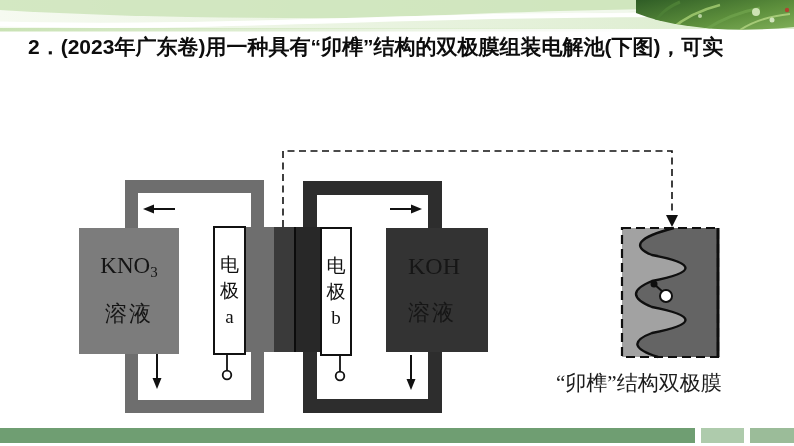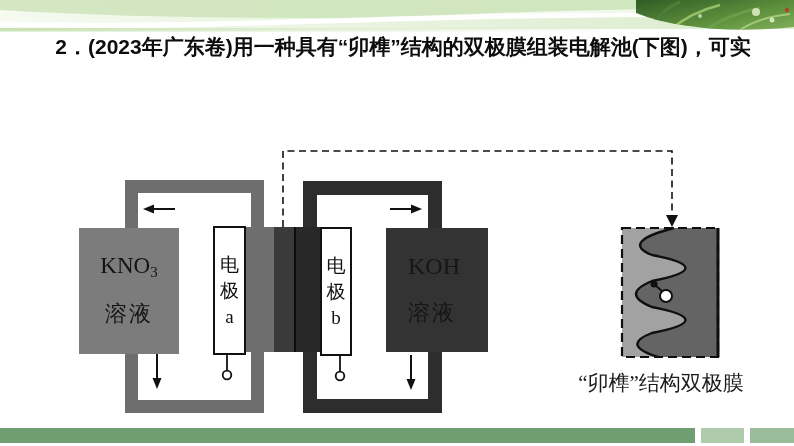--- a/index.html
+++ b/index.html
@@ -5,21 +5,21 @@
   html,body{margin:0;padding:0;background:#fff;}
   .stage{position:relative;width:794px;height:446px;background:#ffffff;overflow:hidden;
          font-family:"Liberation Sans",sans-serif;}
   .abs{position:absolute;}
 
   
   .banner{left:0;top:0;width:794px;height:34px;}
 
   
   .question{left:28px;top:27px;width:750px;color:#0d0d0d;}
-  .q-line{height:40px;line-height:40px;font-size:21px;font-weight:600;white-space:nowrap;text-align:center;}
+  .q-line{height:40px;line-height:40px;font-size:21px;font-weight:600;white-space:nowrap;}
   .q-line .sub{font-size:0.62em;vertical-align:-0.2em;font-weight:600;}
   .q-line .sup{font-size:0.62em;vertical-align:0.55em;font-weight:600;}
 
   
   .loop-gray{left:125px;top:180px;width:139px;height:233px;border:13px solid #6e6e6e;box-sizing:border-box;background:#fff;}
   .loop-dark{left:303px;top:181px;width:139px;height:232px;border:14px solid #2d2d2d;box-sizing:border-box;background:#fff;}
 
   .tab-gray{left:246px;top:227px;width:28px;height:125px;background:#6e6e6e;}
   .tab-dark-a{left:274px;top:227px;width:22px;height:125px;background:#3a3a3a;border-right:2px solid #0c0c0c;box-sizing:border-box;}
   .tab-dark-b{left:296px;top:227px;width:26px;height:125px;background:#282828;}
@@ -37,21 +37,21 @@
            font-family:"Liberation Serif",serif;color:#161616;}
   .box-koh .f1{font-size:24px;}
   .box-koh .f2{font-size:22px;letter-spacing:2px;}
 
   .electrode{background:#ffffff;border:2px solid #111;box-sizing:border-box;
              display:flex;flex-direction:column;justify-content:center;align-items:center;
              font-family:"Liberation Serif",serif;font-size:19px;color:#111;line-height:26px;}
   .el-a{left:213px;top:226px;width:33px;height:129px;}
   .el-b{left:320px;top:227px;width:32px;height:129px;}
 
-  .caption{left:556px;top:369px;width:210px;text-align:center;
+  .caption{left:556px;top:369px;width:210px;text-align:left;
            font-family:"Liberation Serif",serif;font-size:21px;color:#1b1b1b;}
 
   
   .bar-main{left:0;top:428px;width:695px;height:15px;background:#6f9e72;}
   .bar-sq1{left:701px;top:428px;width:43px;height:15px;background:#aecbac;}
   .bar-sq2{left:750px;top:428px;width:44px;height:15px;background:#9bbc99;}
 
   svg{display:block;}
 </style>
 </head>

